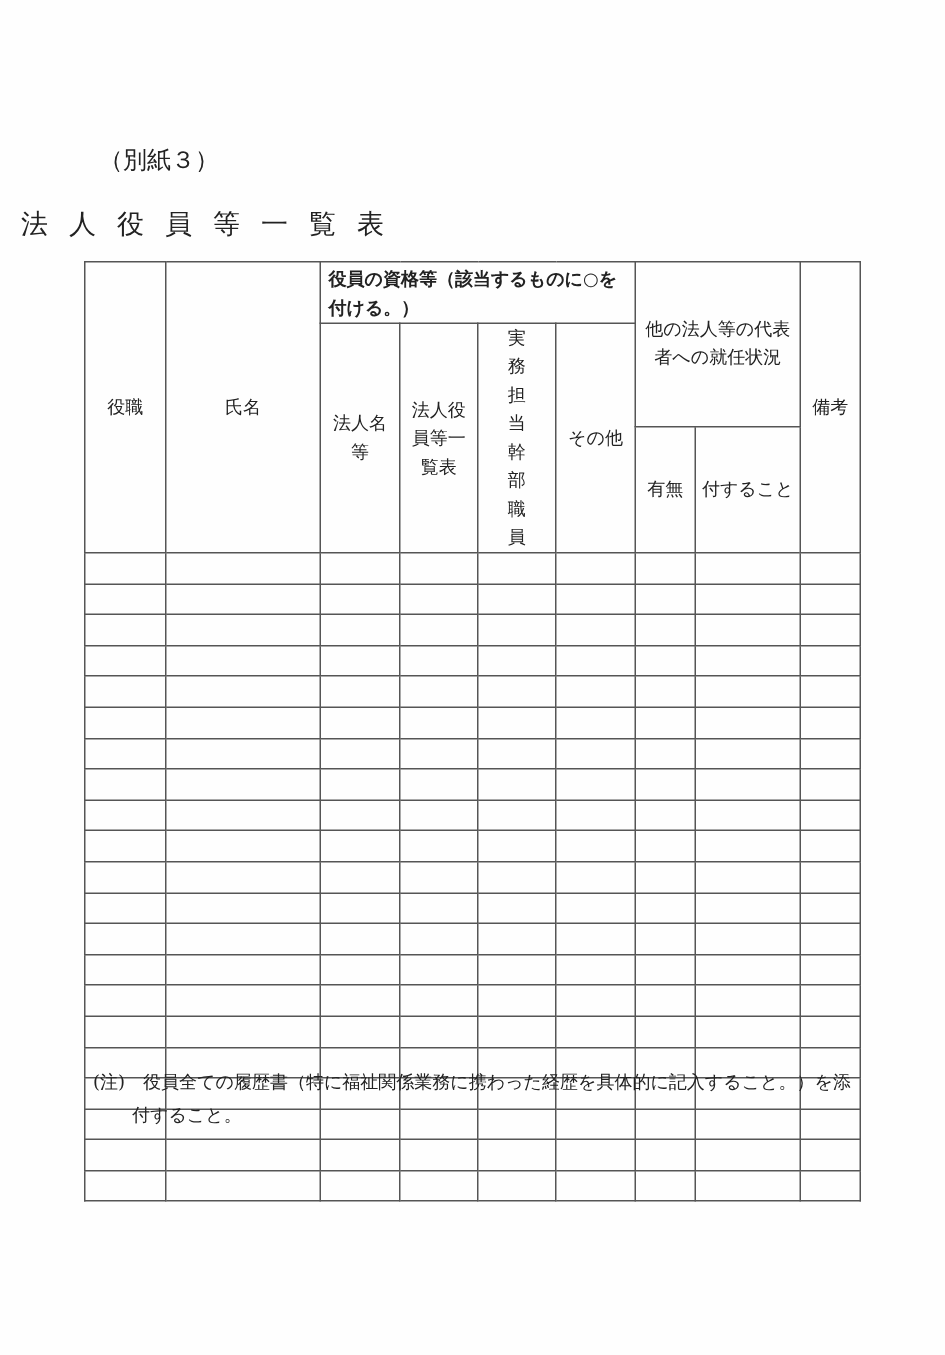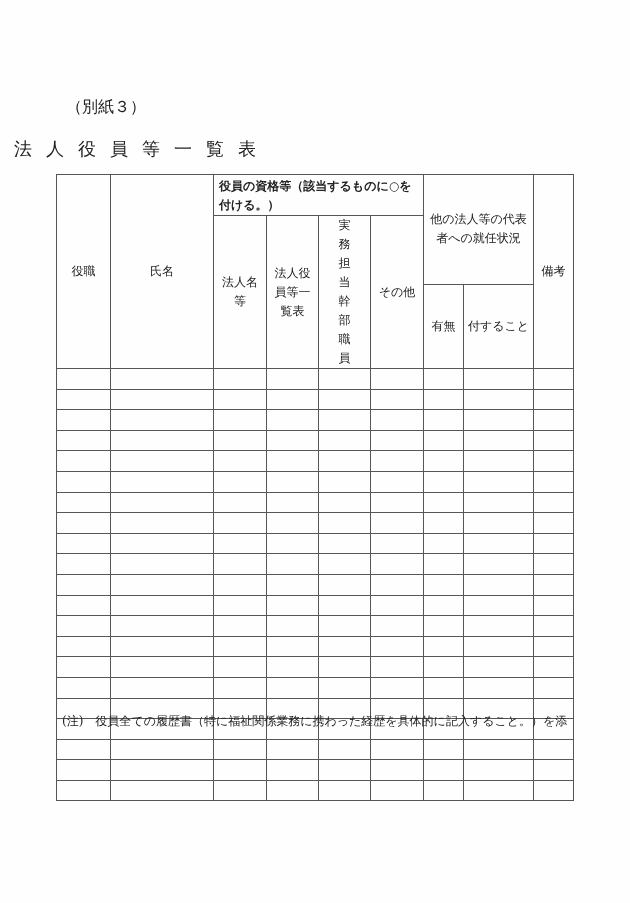--- a/index.html
+++ b/index.html
@@ -282,13 +282,14 @@
         <td></td>
         <td></td>
         <td></td>
         <td></td>
       </tr>
     </tbody>
 </table>
 
 <div class="note">
   <div>(注)　役員全ての履歴書（特に福祉関係業務に携わった経歴を具体的に記入すること。）を添</div>
+  <div class="l2">付すること。</div>
 </div>
 
 </body></html>

